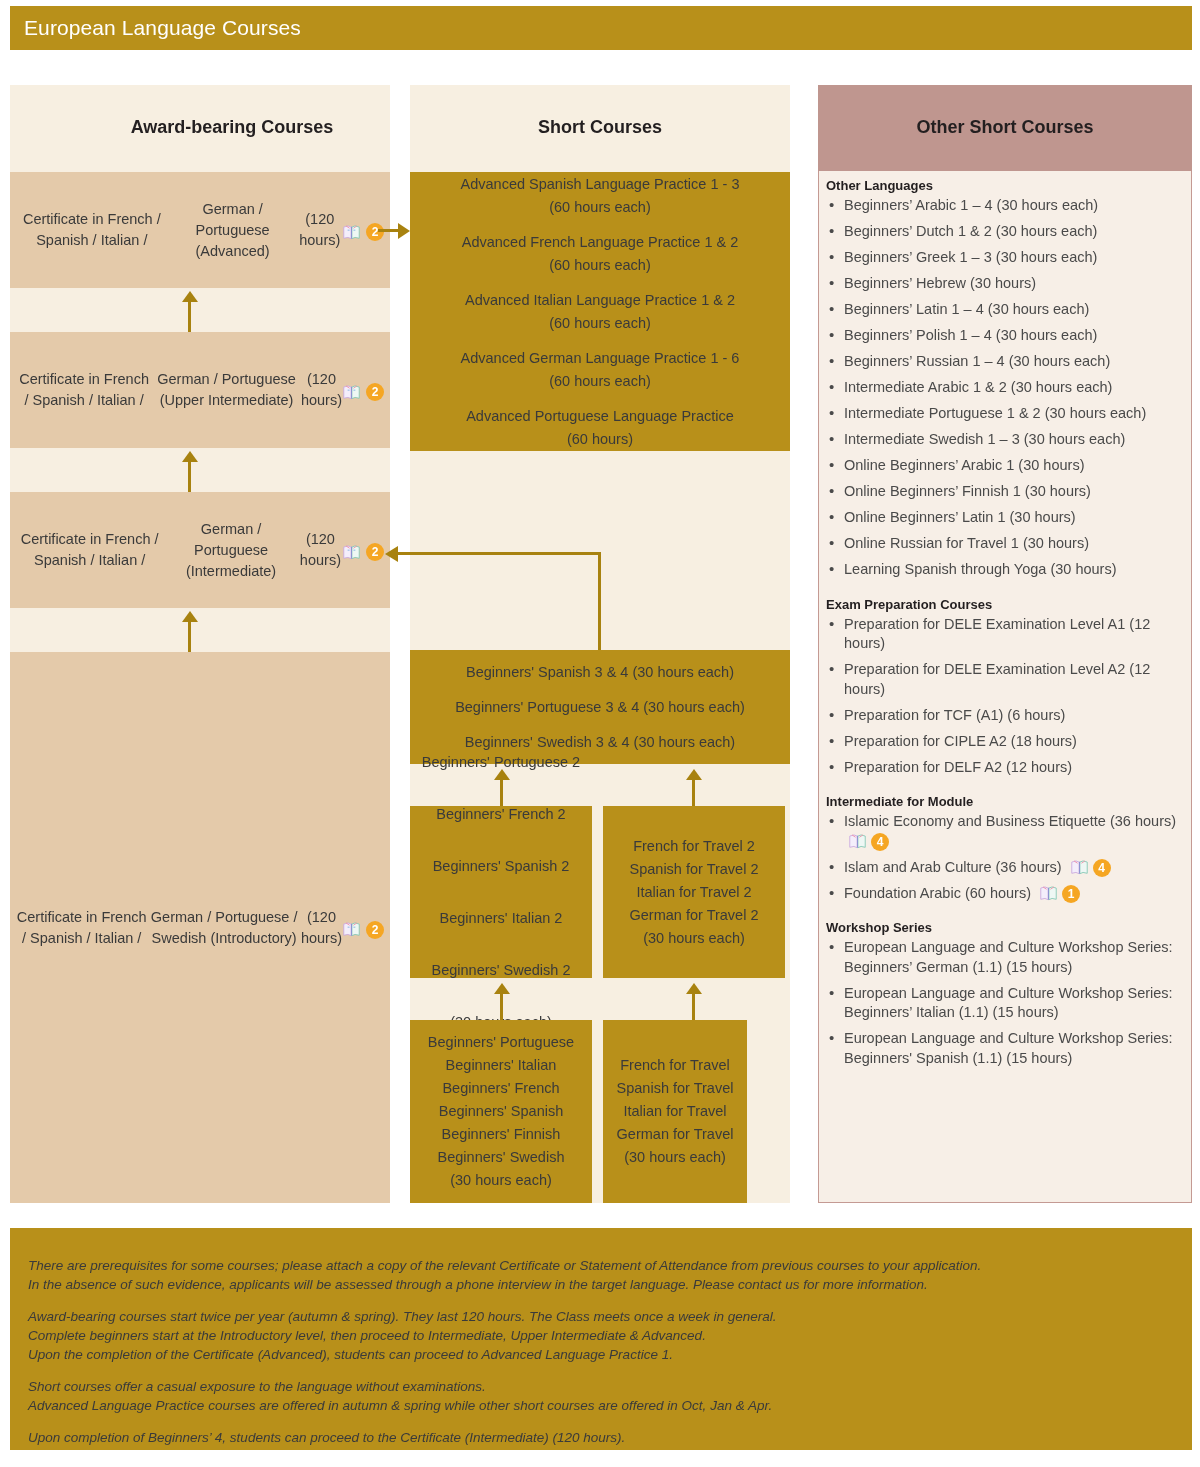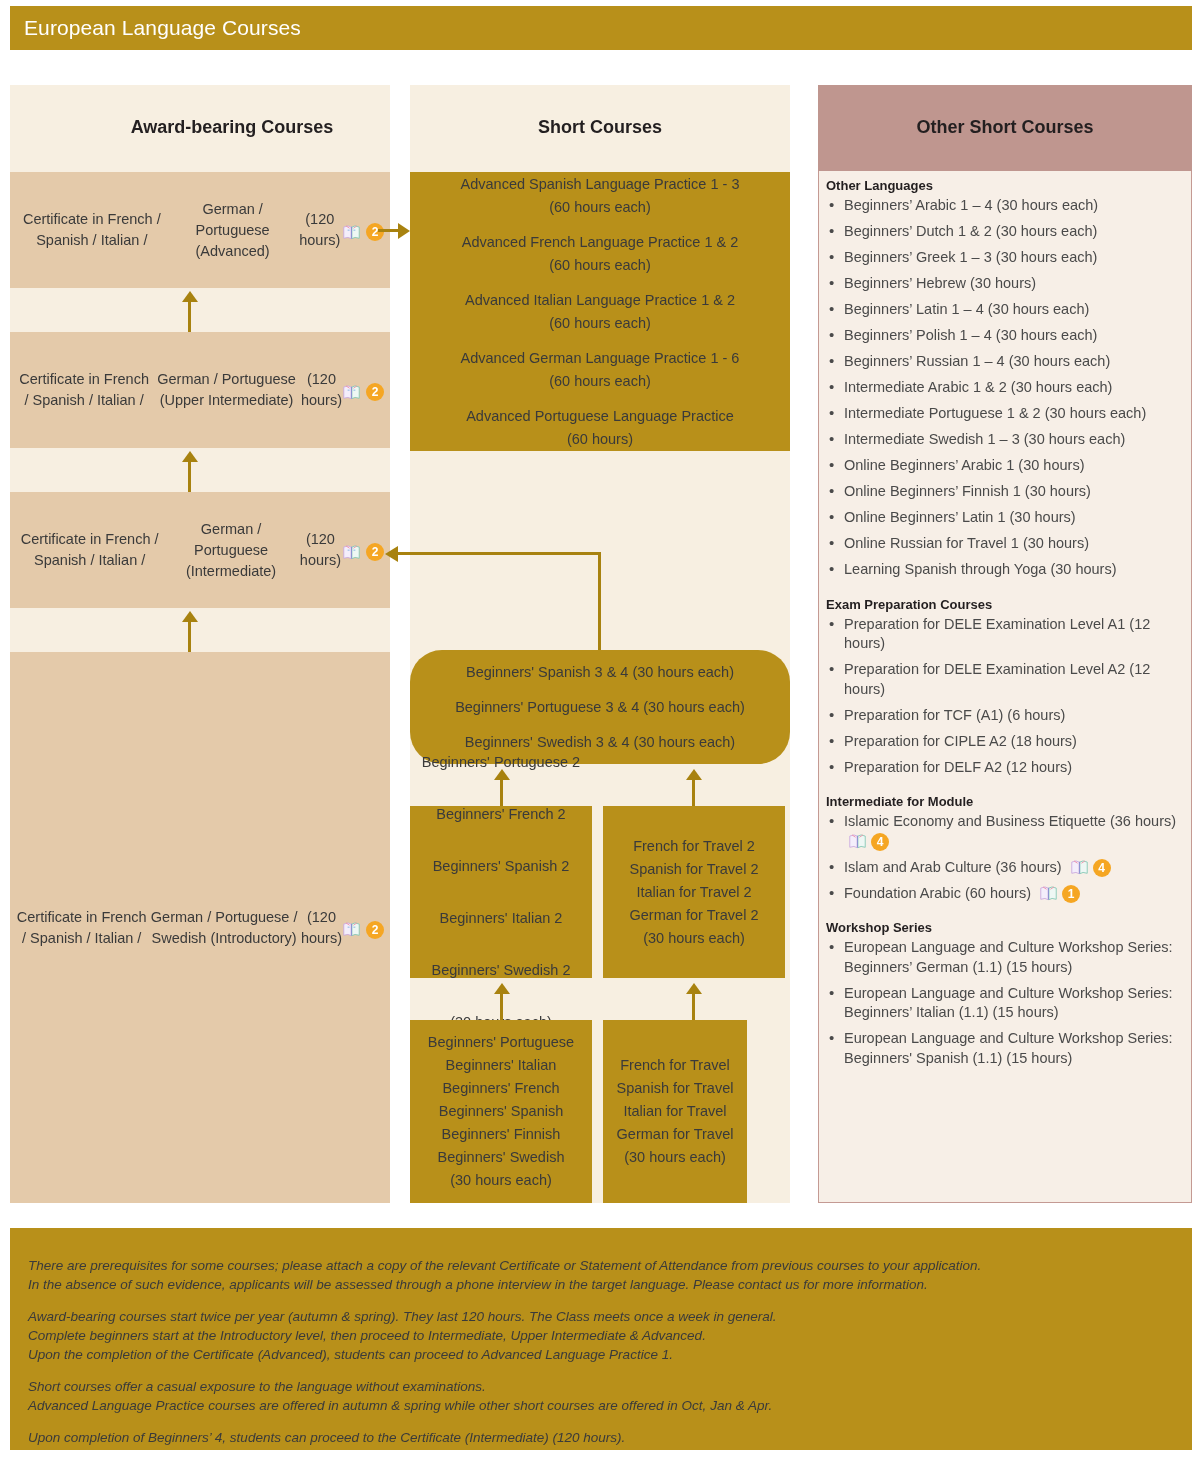--- a/index.html
+++ b/index.html
@@ -337,21 +337,21 @@
     <span class="grp">
       <span class="ln">Advanced German Language Practice 1 - 6</span>
       <span class="ln">(60 hours each)</span>
     </span>
     <span class="grp">
       <span class="ln">Advanced Portuguese Language Practice</span>
       <span class="ln">(60 hours)</span>
     </span>
   </div>
 
-  <div class="short-box" style="left:410px; top:650px; width:380px; height:114px;border-radius:32px;">
+  <div class="short-box" style="left:410px; top:650px; width:380px; height:114px;">
     <span class="ln grp">Beginners' Spanish 3 &amp; 4  (30 hours each)</span>
     <span class="ln grp">Beginners' Portuguese 3 &amp; 4  (30 hours each)</span>
     <span class="ln grp">Beginners' Swedish 3 &amp; 4 (30 hours each)</span>
   </div>
 
   <div class="arrow-v" style="left:500px; top:778px; height:28px;"></div>
   <div class="arrow-head-up" style="left:493.5px; top:769px;"></div>
   <div class="arrow-v" style="left:692px; top:778px; height:28px;"></div>
   <div class="arrow-head-up" style="left:685.5px; top:769px;"></div>
 

